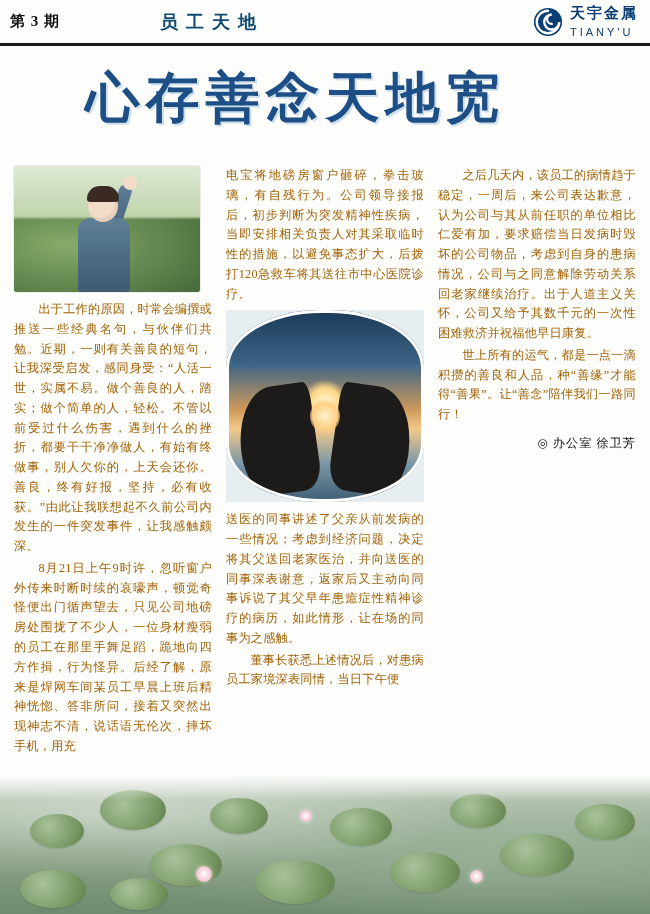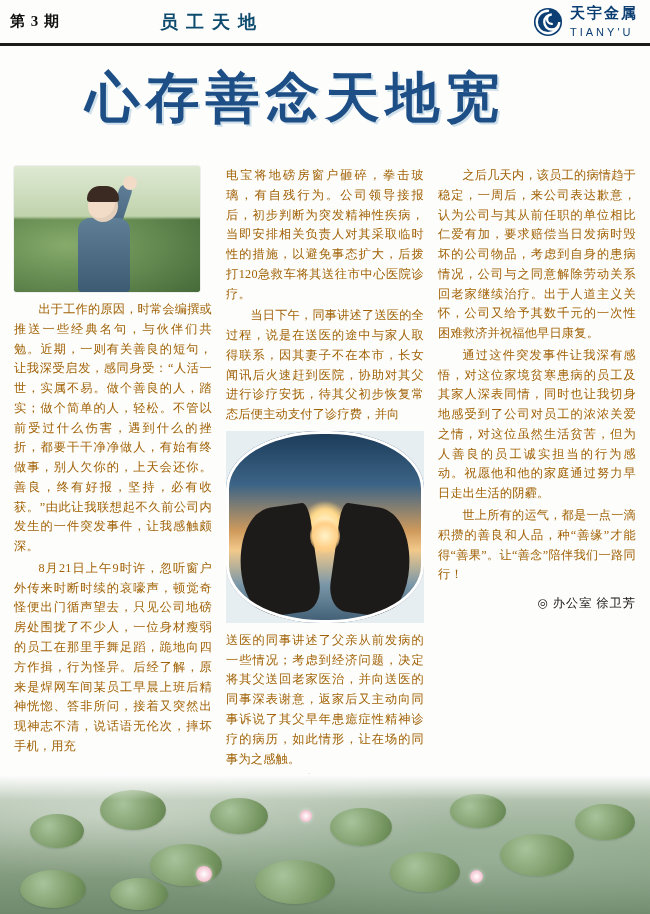--- a/index.html
+++ b/index.html
@@ -297,37 +297,35 @@
         <div class="pk-child-body"></div>
         <div class="pk-child-head"></div>
         <div class="pk-child-hair"></div>
       </div>
       <p class="indent">出于工作的原因，时常会编撰或推送一些经典名句，与伙伴们共勉。近期，一则有关善良的短句，让我深受启发，感同身受：“人活一世，实属不易。做个善良的人，踏实；做个简单的人，轻松。不管以前受过什么伤害，遇到什么的挫折，都要干干净净做人，有始有终做事，别人欠你的，上天会还你。善良，终有好报，坚持，必有收获。”由此让我联想起不久前公司内发生的一件突发事件，让我感触颇深。</p>
       <p class="indent">8月21日上午9时许，忽听窗户外传来时断时续的哀嚎声，顿觉奇怪便出门循声望去，只见公司地磅房处围拢了不少人，一位身材瘦弱的员工在那里手舞足蹈，跪地向四方作揖，行为怪异。后经了解，原来是焊网车间某员工早晨上班后精神恍惚、答非所问，接着又突然出现神志不清，说话语无伦次，摔坏手机，用充</p>
     </div>
 
     <div class="col">
       <p>电宝将地磅房窗户砸碎，拳击玻璃，有自残行为。公司领导接报后，初步判断为突发精神性疾病，当即安排相关负责人对其采取临时性的措施，以避免事态扩大，后拨打120急救车将其送往市中心医院诊疗。</p>
-      <p class="indent">当日下午，同事讲述了送医的全过程，说是在送医的途中与家人取得联系，因其妻子不在本市，长女闻讯后火速赶到医院，协助对其父进行诊疗安抚，待其父初步恢复常态后便主动支付了诊疗费，并向</p>
       <div class="photo-heart">
         <div class="ph-frame">
           <div class="ph-sun"></div>
           <div class="ph-hand-l"></div>
           <div class="ph-hand-r"></div>
           <div class="ph-gap"></div>
         </div>
         <div class="ph-border"></div>
       </div>
       <p>送医的同事讲述了父亲从前发病的一些情况；考虑到经济问题，决定将其父送回老家医治，并向送医的同事深表谢意，返家后又主动向同事诉说了其父早年患癔症性精神诊疗的病历，如此情形，让在场的同事为之感触。</p>
       <p class="indent">董事长获悉上述情况后，对患病员工家境深表同情，当日下午便</p>
     </div>
 
     <div class="col">
       <p class="indent">之后几天内，该员工的病情趋于稳定，一周后，来公司表达歉意，认为公司与其从前任职的单位相比仁爱有加，要求赔偿当日发病时毁坏的公司物品，考虑到自身的患病情况，公司与之同意解除劳动关系回老家继续治疗。出于人道主义关怀，公司又给予其数千元的一次性困难救济并祝福他早日康复。</p>
-      <p class="indent">通过这件突发事件让我深有感悟，对这位家境贫寒患病的员工及其家人深表同情，同时也让我切身地感受到了公司对员工的浓浓关爱之情，对这位虽然生活贫苦，但为人善良的员工诚实担当的行为感动。祝愿他和他的家庭通过努力早日走出生活的阴霾。</p>
       <p class="indent">世上所有的运气，都是一点一滴积攒的善良和人品，种“善缘”才能得“善果”。让“善念”陪伴我们一路同行！</p>
       <div class="sig">◎ 办公室   徐卫芳</div>
     </div>
 
   </div>
 
   <div class="photo-pond">
     <div class="pond-water"></div>
     <div class="pad" style="left:30px;  top:40px;  width:54px; height:34px;"></div>
     <div class="pad" style="left:100px; top:16px;  width:66px; height:40px;"></div>

